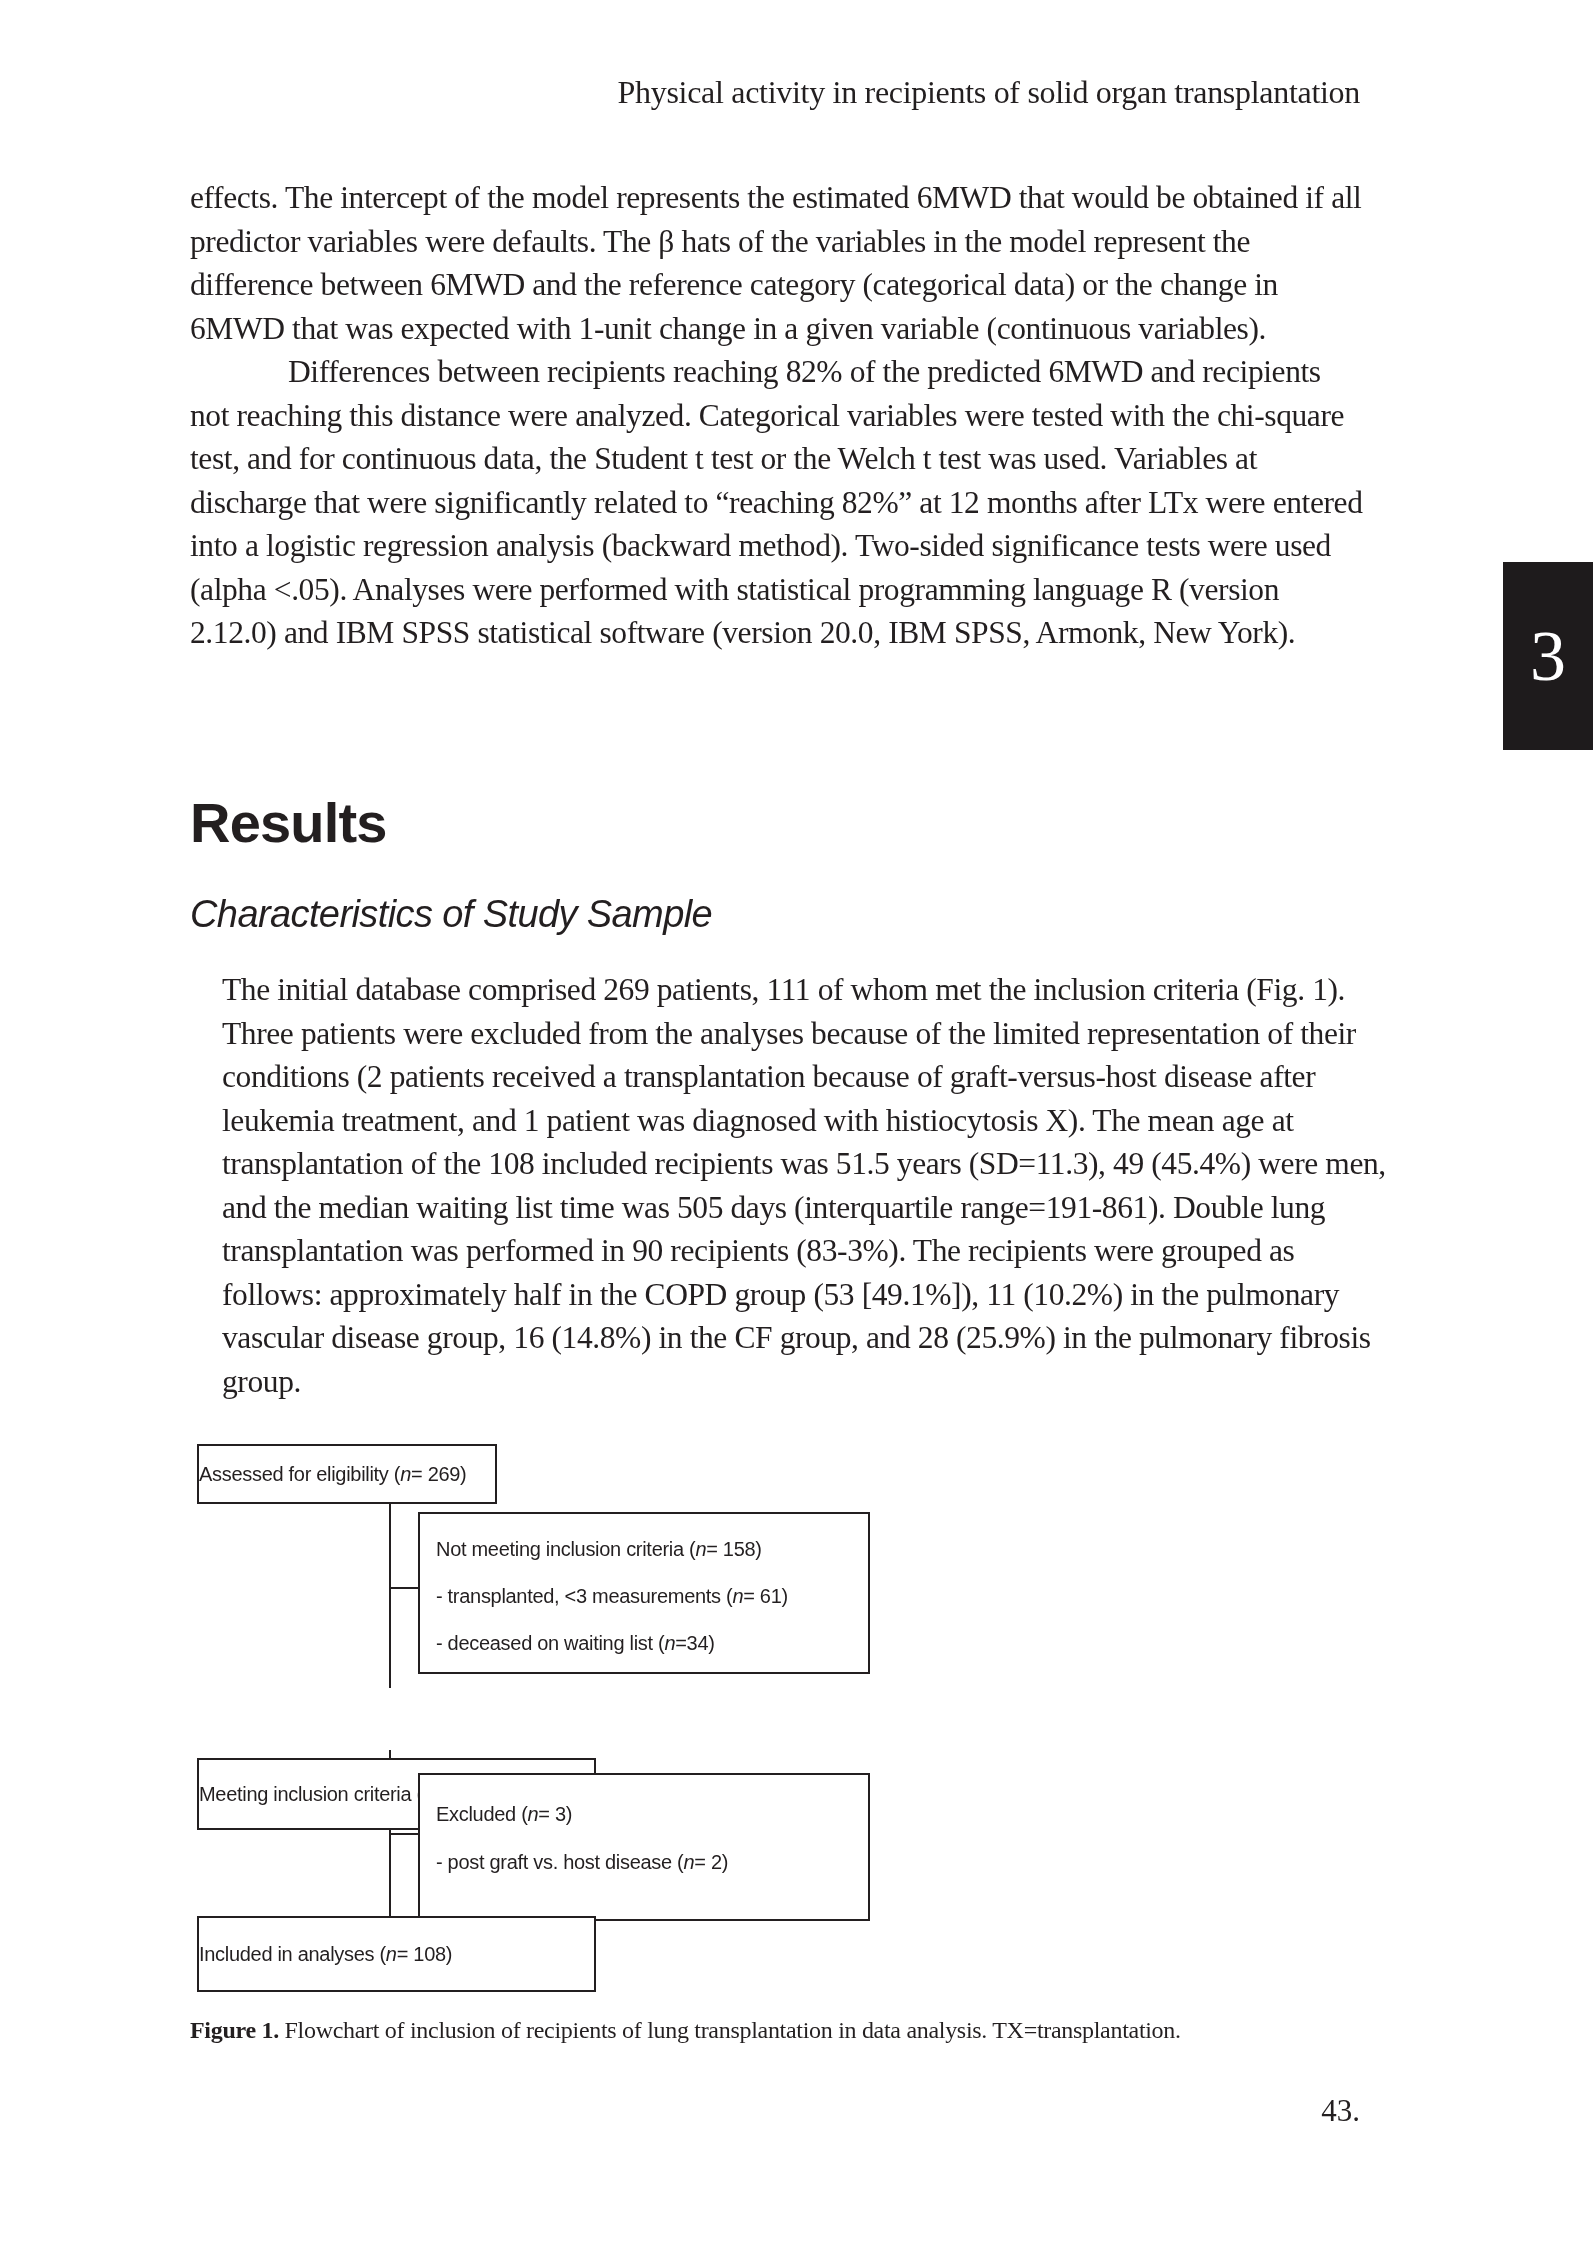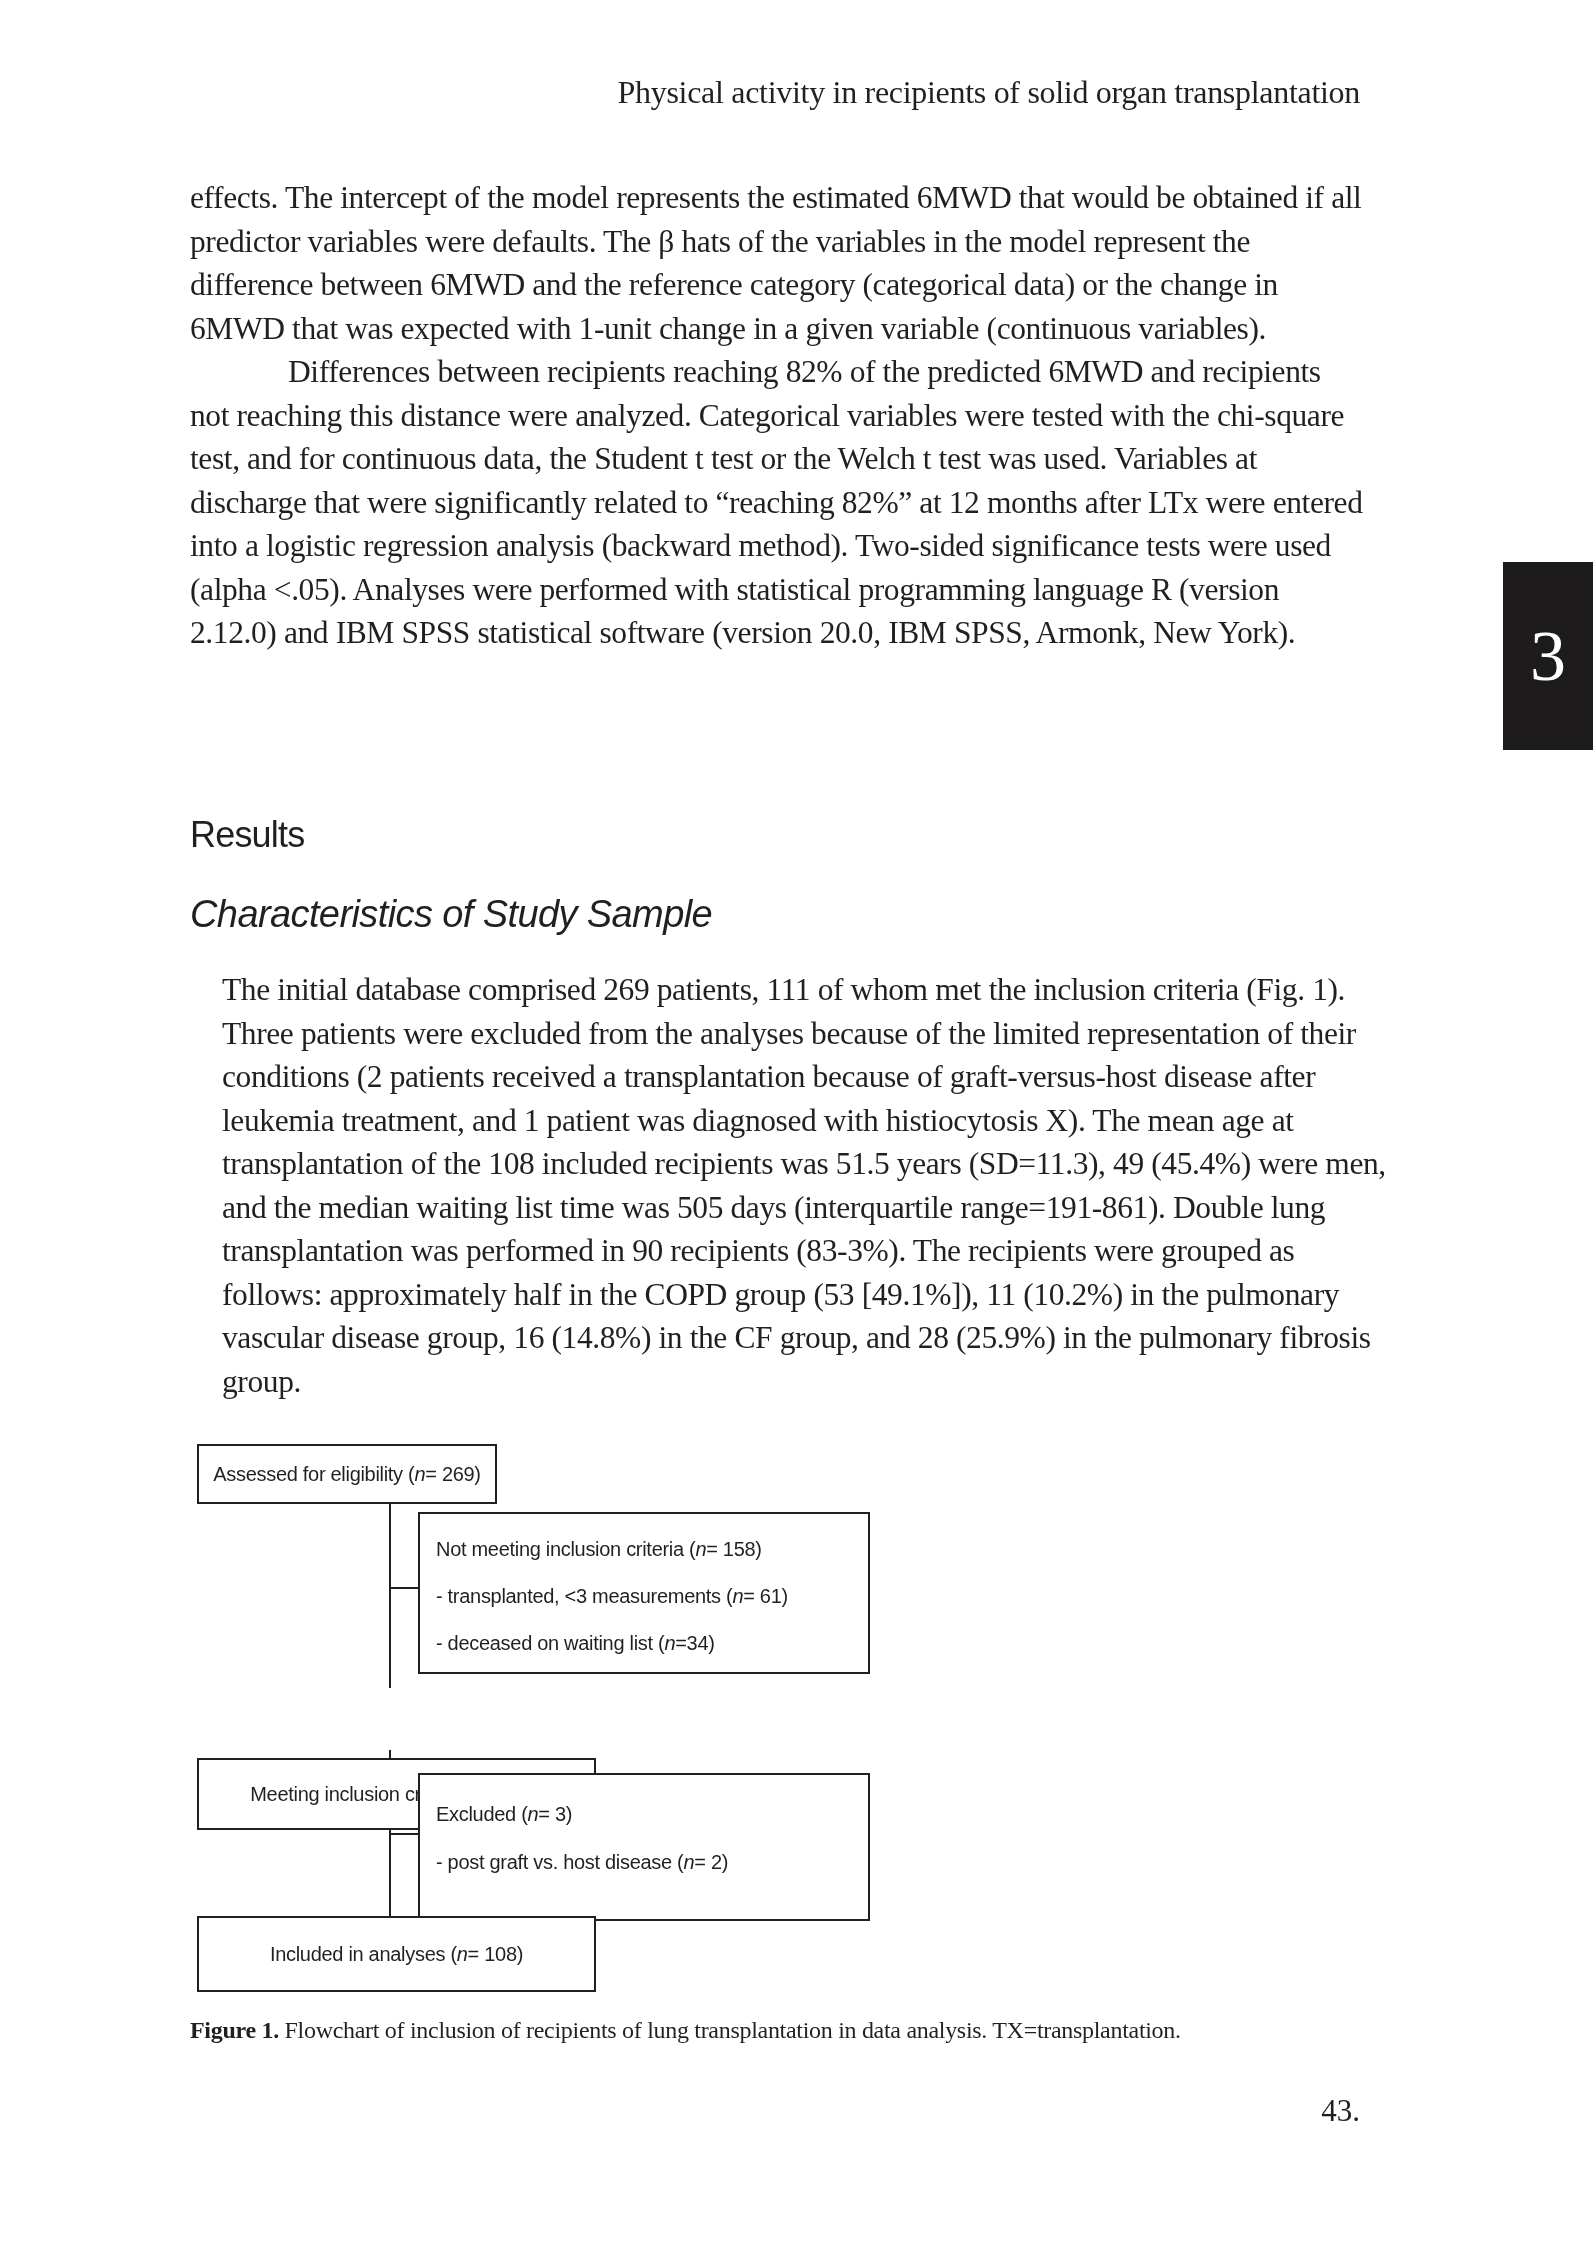--- a/index.html
+++ b/index.html
@@ -20,34 +20,34 @@
   .body-text {
     position: absolute; left: 190px; width: 1175px;
     font-size: 31.5px; line-height: 43.5px; letter-spacing: -0.4px;
   }
   .body-text p { margin: 0; }
   .body-text .indent { text-indent: 98px; }
   .block1 { top: 176px; }
   .block3 { top: 968px; margin-left: 32px; }
 
   .h-results {
-    position: absolute; left: 190px; top: 814px;
-    font-size: 36px; font-weight: normal; letter-spacing: -0.8px;
+    position: absolute; left: 190px; top: 790px;
+    font-size: 56px; font-weight: bold; letter-spacing: -0.8px;
   }
   .h-sub {
     position: absolute; left: 190px; top: 893px;
     font-size: 38px; font-style: italic; letter-spacing: -0.6px;
   }
 
   
   .fc-box {
     position: absolute; border: 2px solid #231f20; box-sizing: border-box;
     font-size: 20px; letter-spacing: -0.3px; background: #fff;
   }
-  .fc-main { display: flex; align-items: center; justify-content: center; }
+  .fc-main { display: flex; align-items: center; justify-content: flex-start; }
   .fc-side { padding: 0 0 0 16px; }
   .fc-side .ln { position: absolute; left: 16px; white-space: nowrap; margin-top: 8px; }
   .fc-line { position: absolute; background: #231f20; }
   .fc-box i { font-style: italic; }
 
   .caption {
     position: absolute; left: 190px; top: 2017px;
     font-size: 24px; letter-spacing: -0.3px; white-space: nowrap;
   }
   .caption b { font-weight: bold; }

